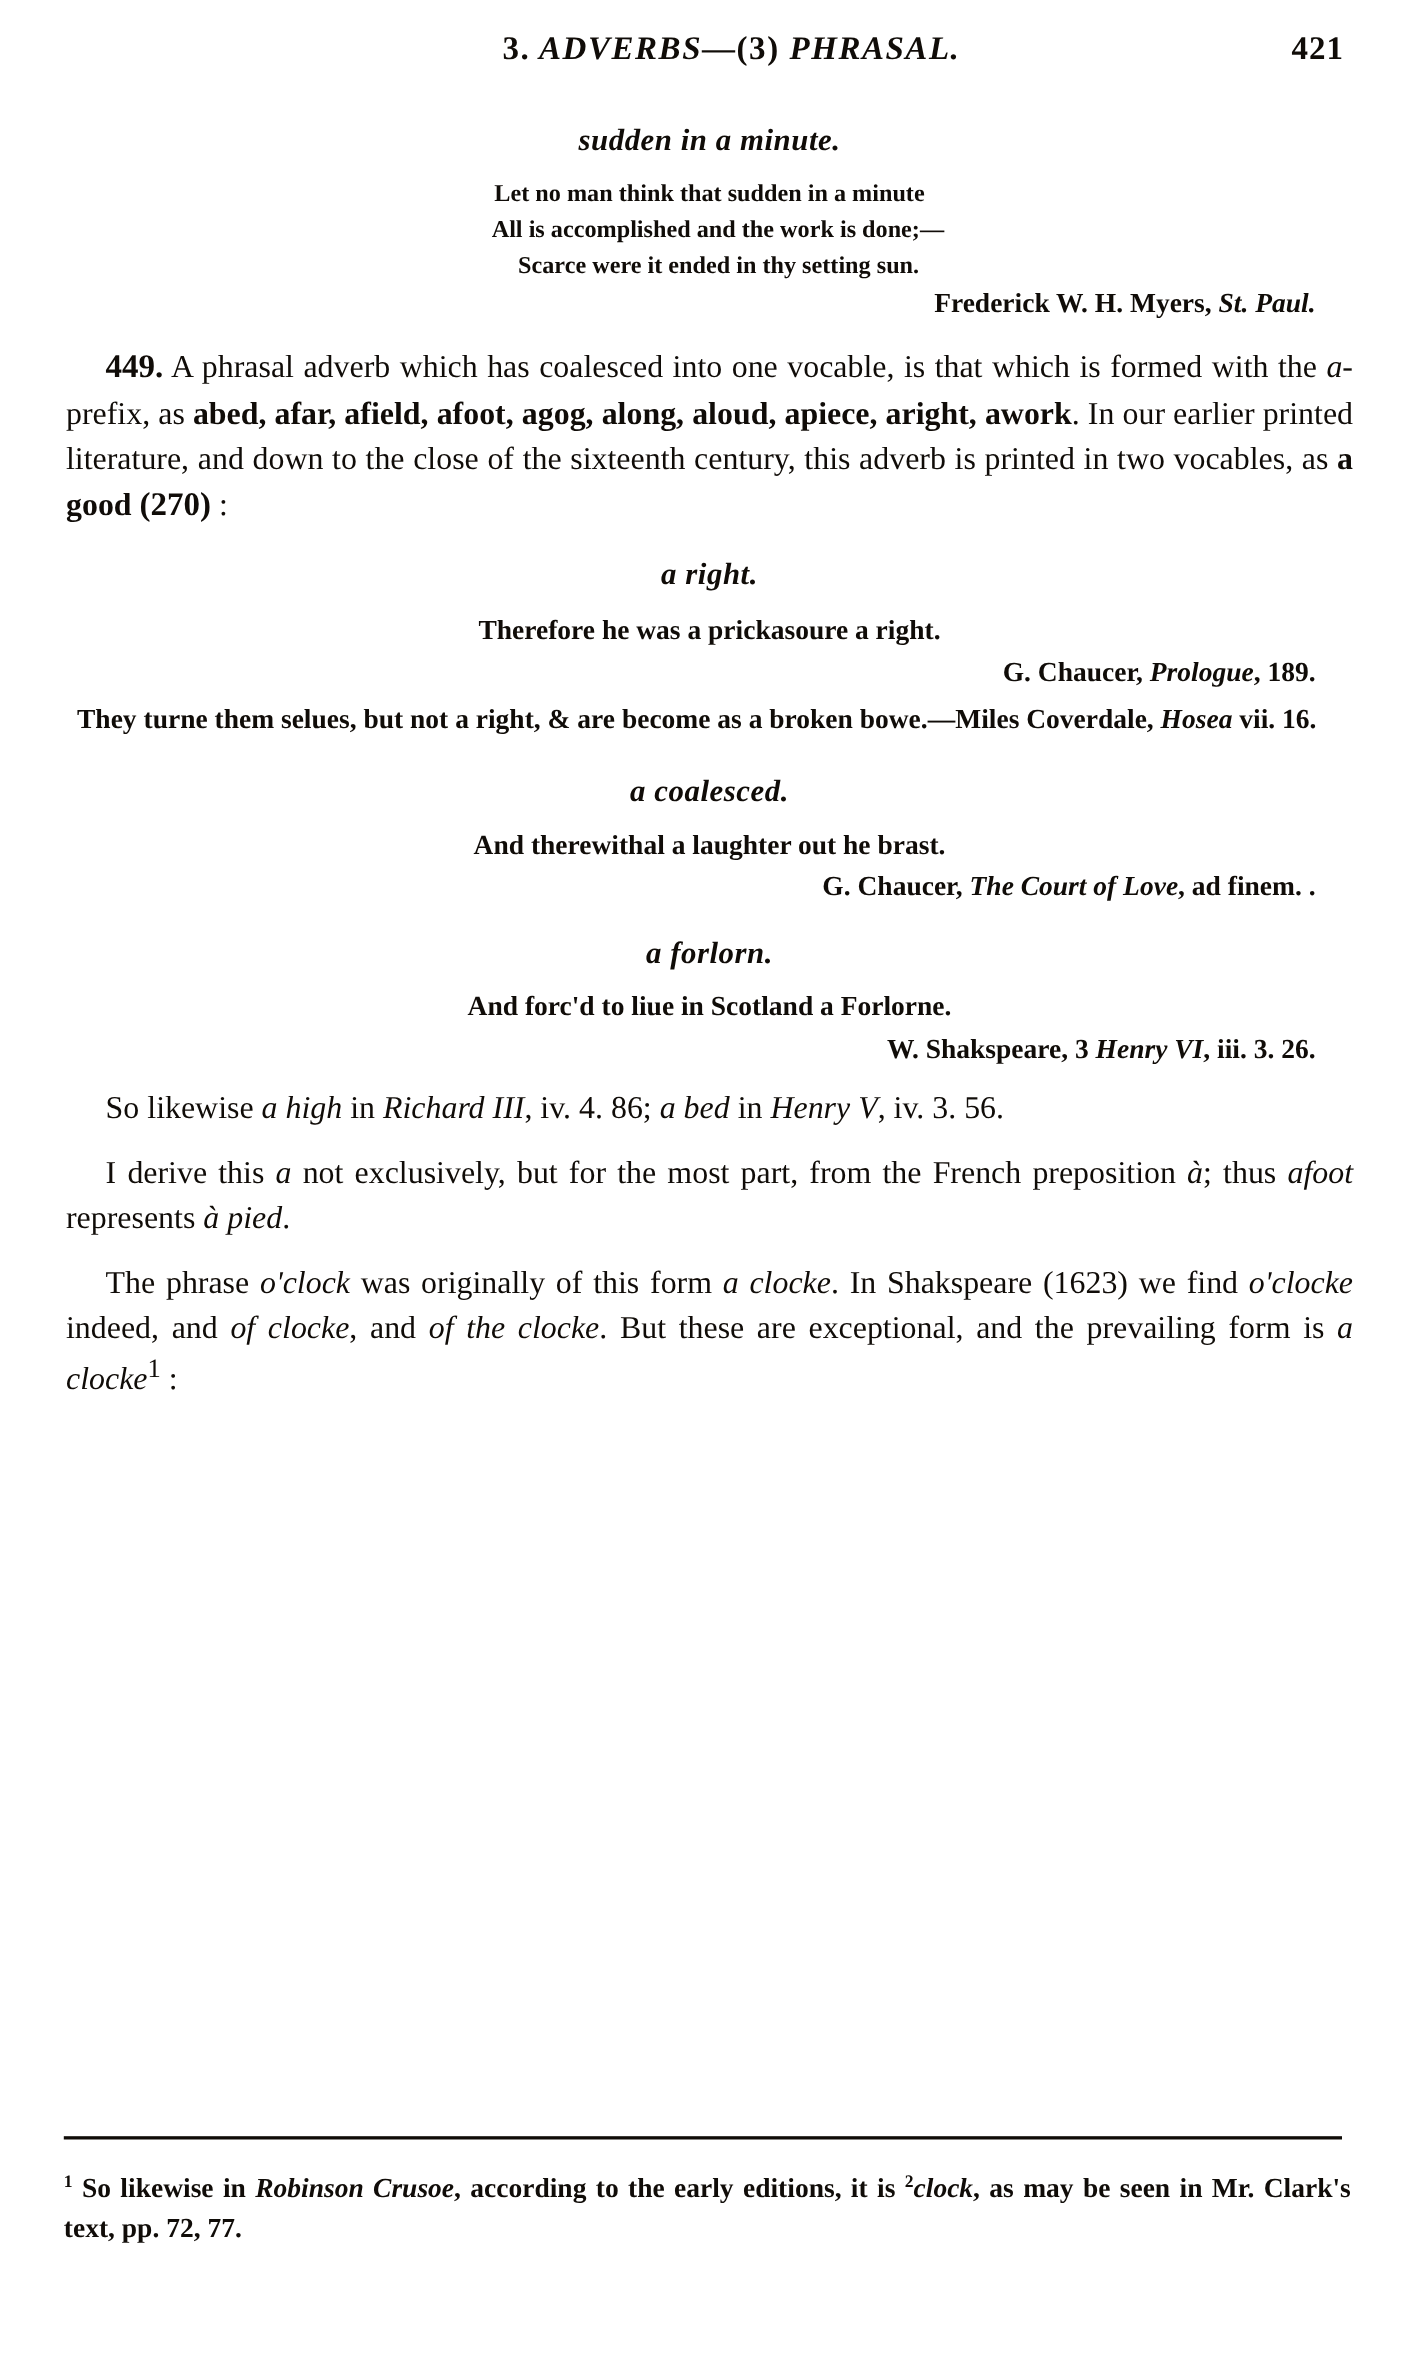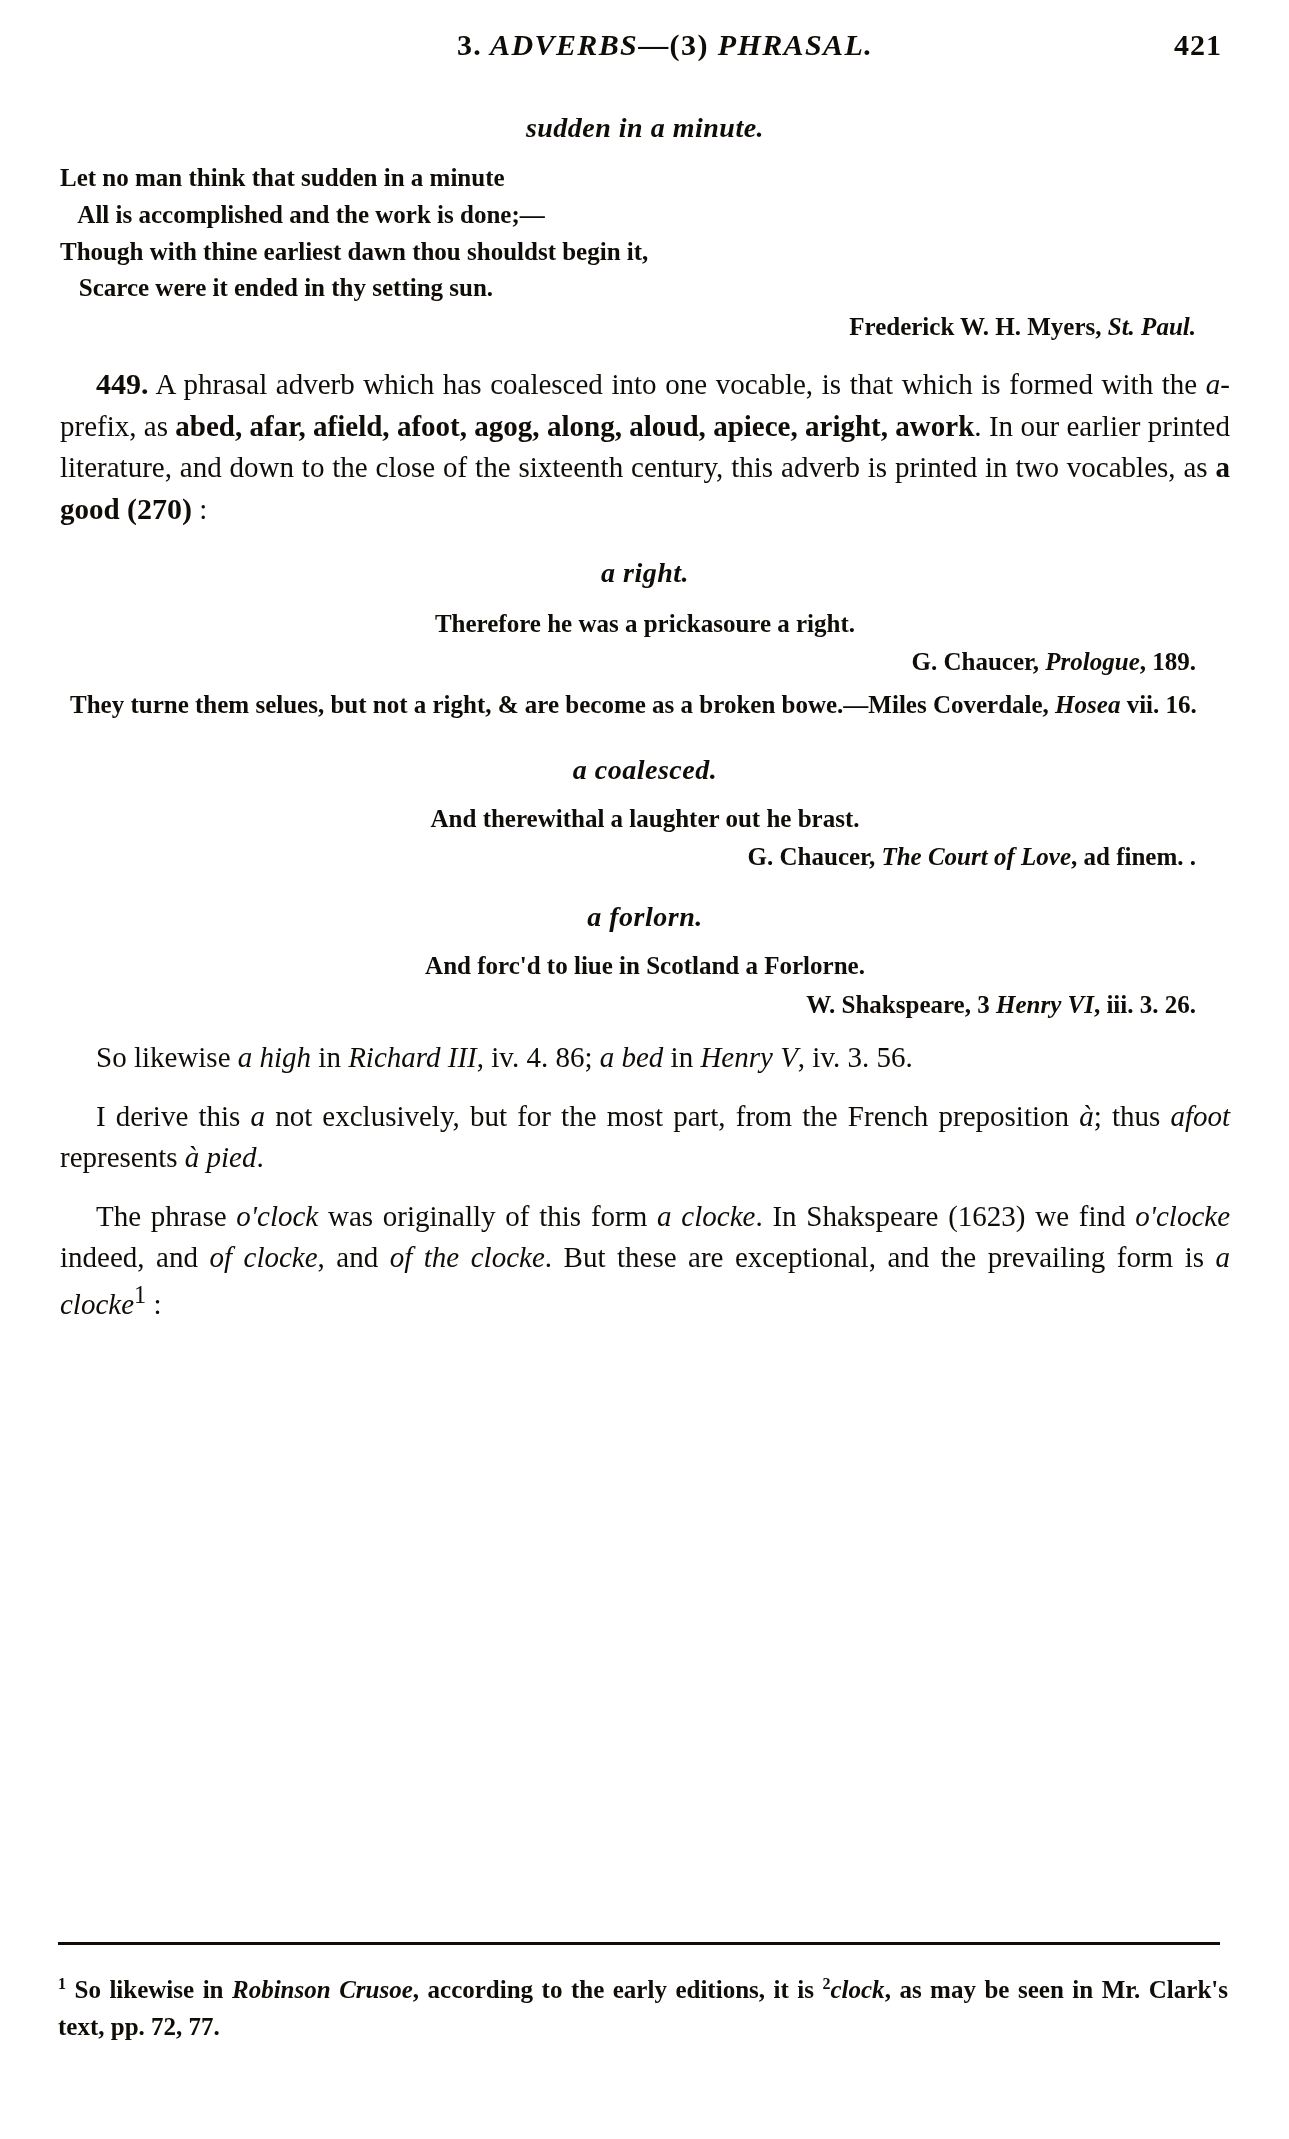--- a/index.html
+++ b/index.html
@@ -67,25 +67,25 @@
     margin: 26px 0 16px 0;
     letter-spacing: 0.5px;
   }
   .formhead.tight {
     margin-top: 30px;
     margin-bottom: 14px;
   }
 
   
   .verse {
-    font-size: 25px;
+    font-size: 22px;
     font-weight: bold;
     line-height: 1.47;
     margin: 0 0 6px 0;
-    text-align: left;
+    text-align: center;
   }
   .verse .vline {
     display: block;
     white-space: pre;
   }
   .attrib {
     font-size: 25px;
     font-weight: bold;
     text-align: right;
     margin: 6px 0 0 0;
@@ -177,21 +177,20 @@
     <div class="runhead">
       <div class="runhead-title"><span class="rom">3.</span> <span>ADVERBS</span><span class="rom">—</span><span class="rom">(3)</span> <span>PHRASAL.</span></div>
       <div class="runhead-pageno">421</div>
     </div>
 
     <div class="formhead">sudden in a minute.</div>
 
     <div class="verse">
       <span class="vline">Let no man think that sudden in a minute</span>
       <span class="vline">   All is accomplished and the work is done;—</span>
-      <span class="vline">Though with thine earliest dawn thou shouldst begin it,</span>
       <span class="vline">   Scarce were it ended in thy setting sun.</span>
     </div>
     <div class="attrib"><span>Frederick W. H. Myers, </span><span class="it">St. Paul.</span></div>
 
     <p class="body first"><span class="secno">449.</span><span> A phrasal adverb which has coalesced into one vocable, is that which is formed with the </span><span class="it">a</span><span>-prefix, as </span><span class="bi">abed, afar, afield, afoot, agog, along, aloud, apiece, aright, awork</span><span>.  In our earlier printed literature, and down to the close of the sixteenth century, this adverb is printed in two vocables, as </span><span class="bi">a good</span><span> </span><span class="secno">(270)</span><span> :</span></p>
 
     <div class="formhead">a right.</div>
     <div class="quote">Therefore he was a prickasoure a right.</div>
     <div class="cite"><span>G. Chaucer, </span><span class="it">Prologue</span><span>, 189.</span></div>
     <div class="quote-left"><span>They turne them selues, but not a right, &amp; are become as a broken bowe.—Miles Coverdale, </span><span class="it">Hosea</span><span> vii. 16.</span></div>

